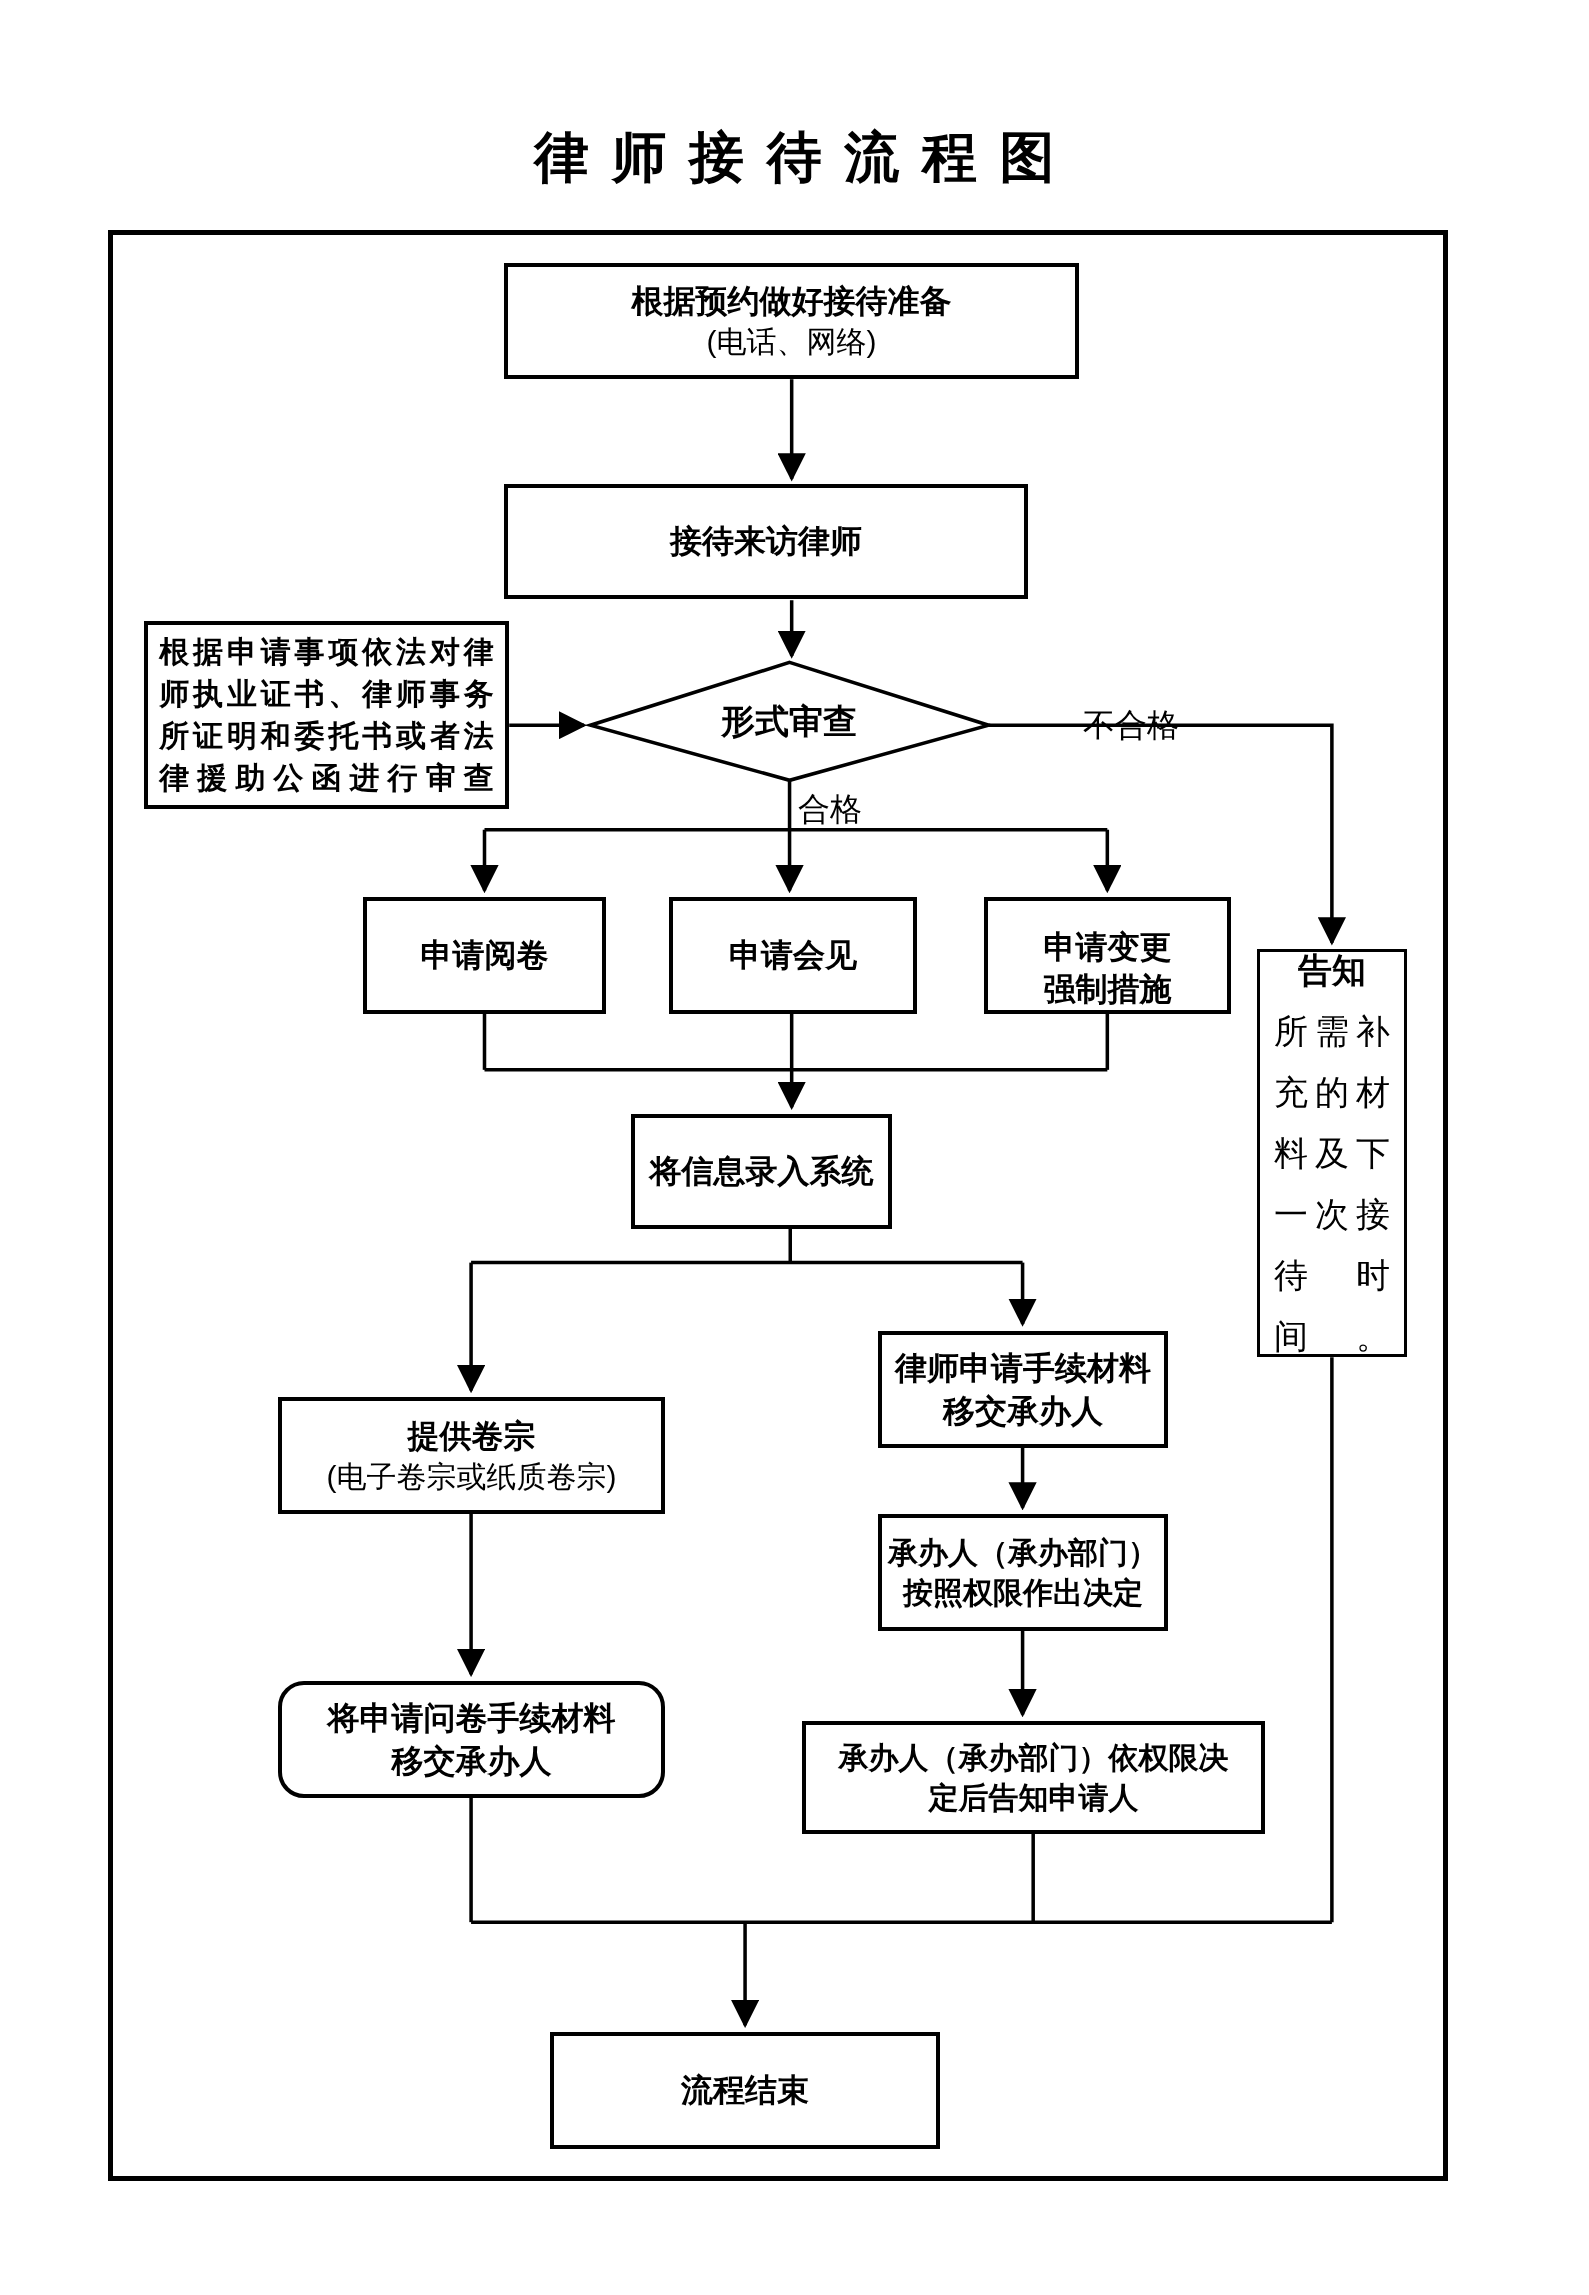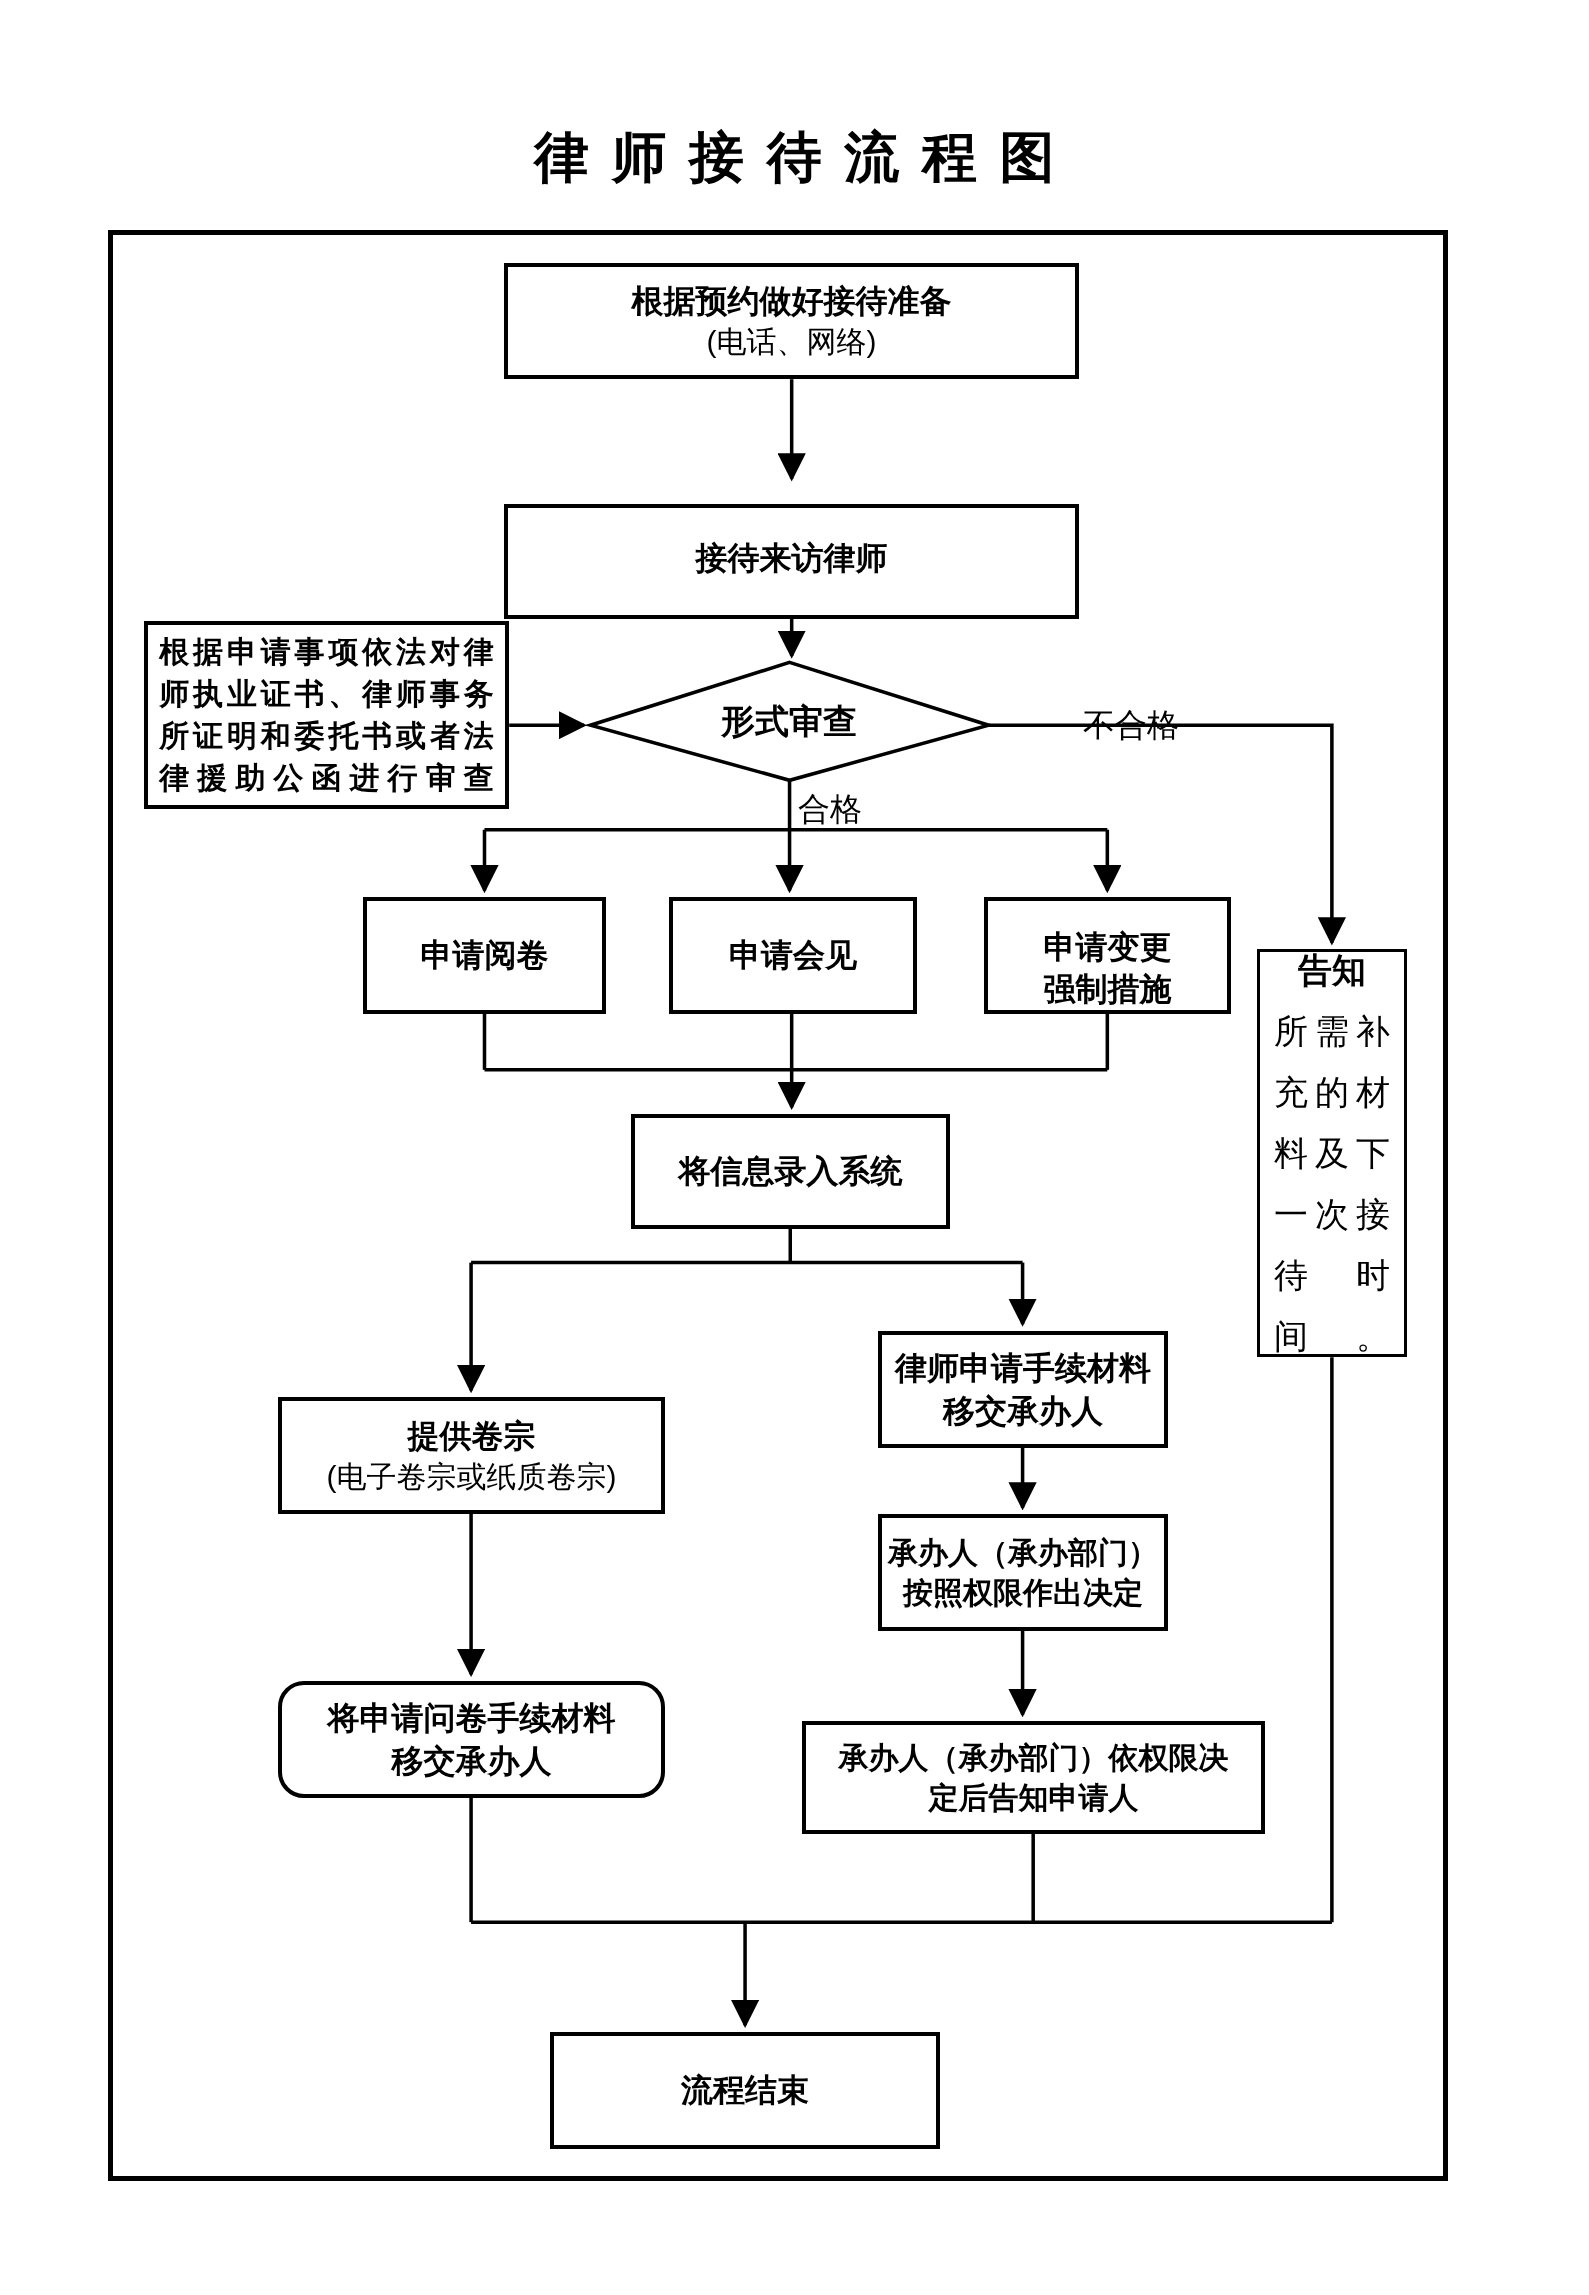--- a/index.html
+++ b/index.html
@@ -72,21 +72,21 @@
       <path d="M1055 2722 V2868" marker-end="url(#arrow)"></path>
       <polygon points="1118,938 1400,1027 1118,1105 836,1027" fill="#ffffff" stroke="#000000" stroke-width="5"></polygon>
     </g>
   </svg>
 
   <div class="node" style="left:504px;top:263px;width:575px;height:116px;">
     <div>根据预约做好接待准备</div>
     <div class="sub">(电话、网络)</div>
   </div>
 
-  <div class="node" style="left:504px;top:504px;width:575px;height:115px;font-family:Liberation Mono, monospace;">
+  <div class="node" style="left:504px;top:484px;width:524px;height:115px;">
     <div>接待来访律师</div>
   </div>
 
   <div id="note-box" style="left:144px;top:621px;width:365px;height:188px;font-weight:bold;">
     <span class="jline">根据申请事项依法对律</span>
     <span class="jline">师执业证书、律师事务</span>
     <span class="jline">所证明和委托书或者法</span>
     <span class="jline">律援助公函进行审查</span>
   </div>
 
@@ -101,21 +101,21 @@
 
   <div class="node" style="left:663px;top:897px;width:248px;height:117px;margin-left:6px;">
     <div>申请会见</div>
   </div>
 
   <div class="node" style="left:984px;top:897px;width:247px;height:117px;justify-content:flex-end;">
     <div>申请变更</div>
     <div>强制措施</div>
   </div>
 
-  <div class="node" style="left:631px;top:1114px;width:319px;height:115px;">
+  <div class="node" style="left:631px;top:1114px;width:261px;height:115px;">
     <div>将信息录入系统</div>
   </div>
 
   <div class="node" style="left:278px;top:1397px;width:387px;height:117px;">
     <div>提供卷宗</div>
     <div class="sub">(电子卷宗或纸质卷宗)</div>
   </div>
 
   <div class="node" style="left:878px;top:1331px;width:290px;height:117px;">
     <div>律师申请手续材料</div>

